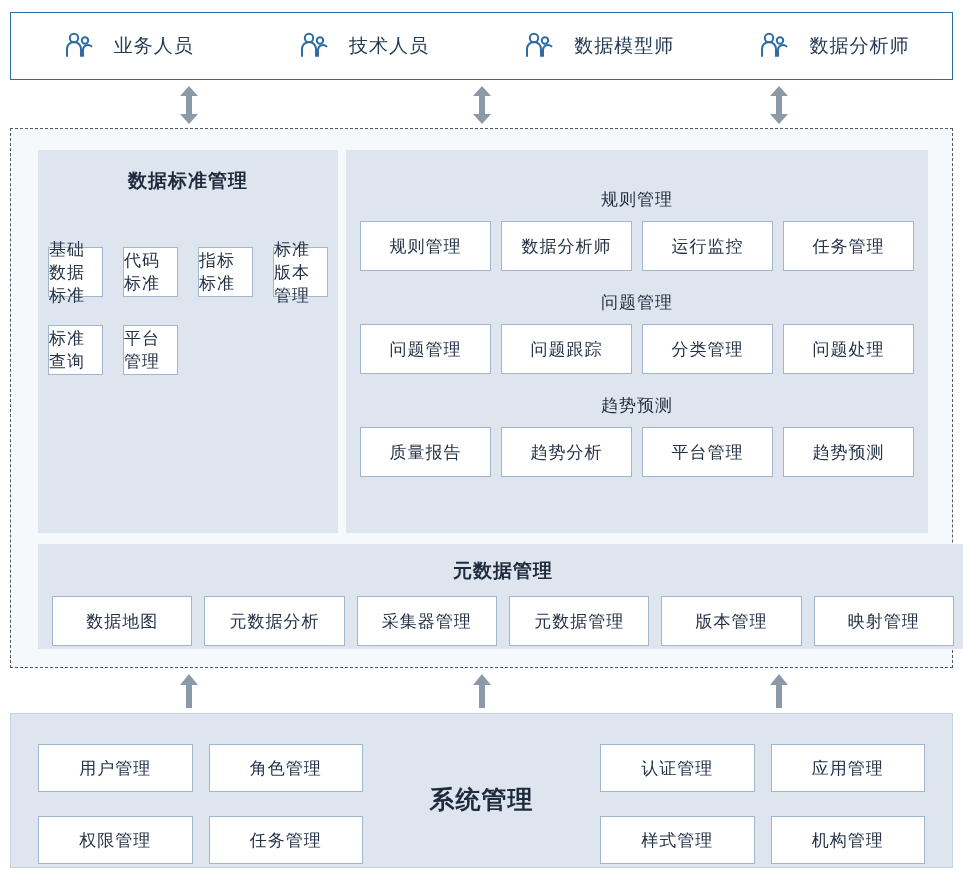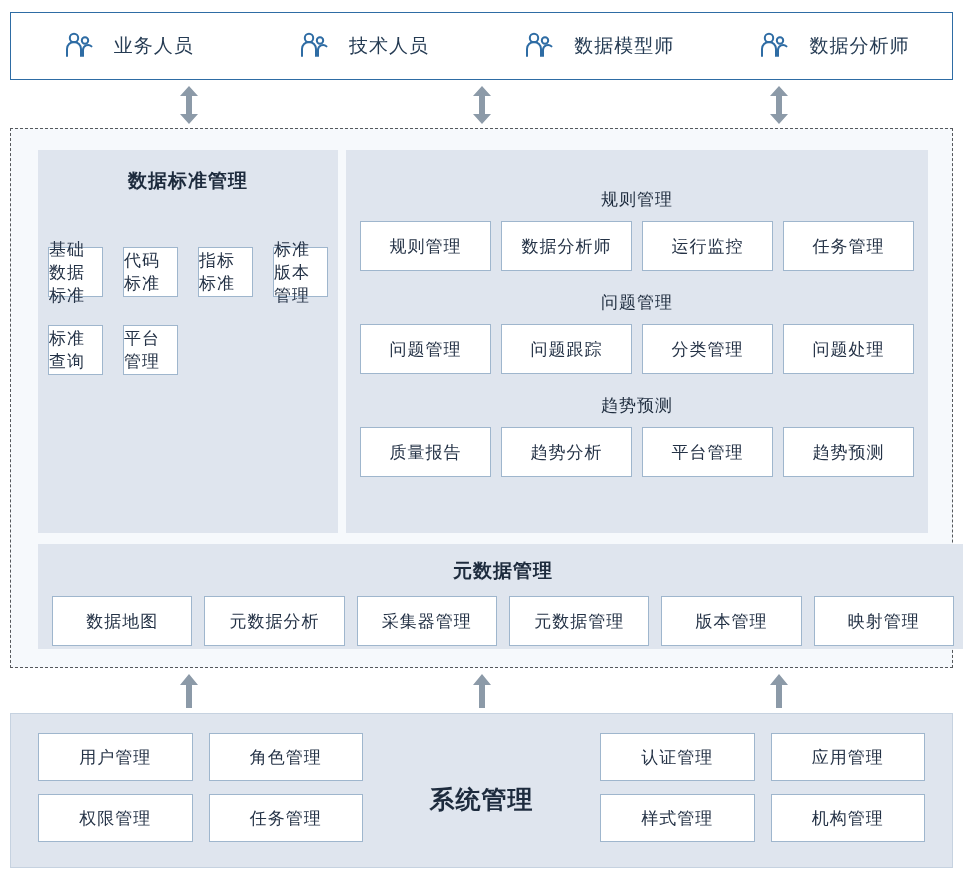--- a/index.html
+++ b/index.html
@@ -195,20 +195,21 @@
     position: absolute;
     right: 27px;
     top: 19px;
     width: 325px;
     display: grid;
     grid-template-columns: 1fr 1fr;
     gap: 13px 16px;
   }
   .sys-left .chip, .sys-right .chip {
     height: 48px;
+    margin-top: 11px;
   }
 </style>
 </head>
 <body>
 
 <div class="page">
 
   <div class="roles-bar">
 
     <div class="role">

